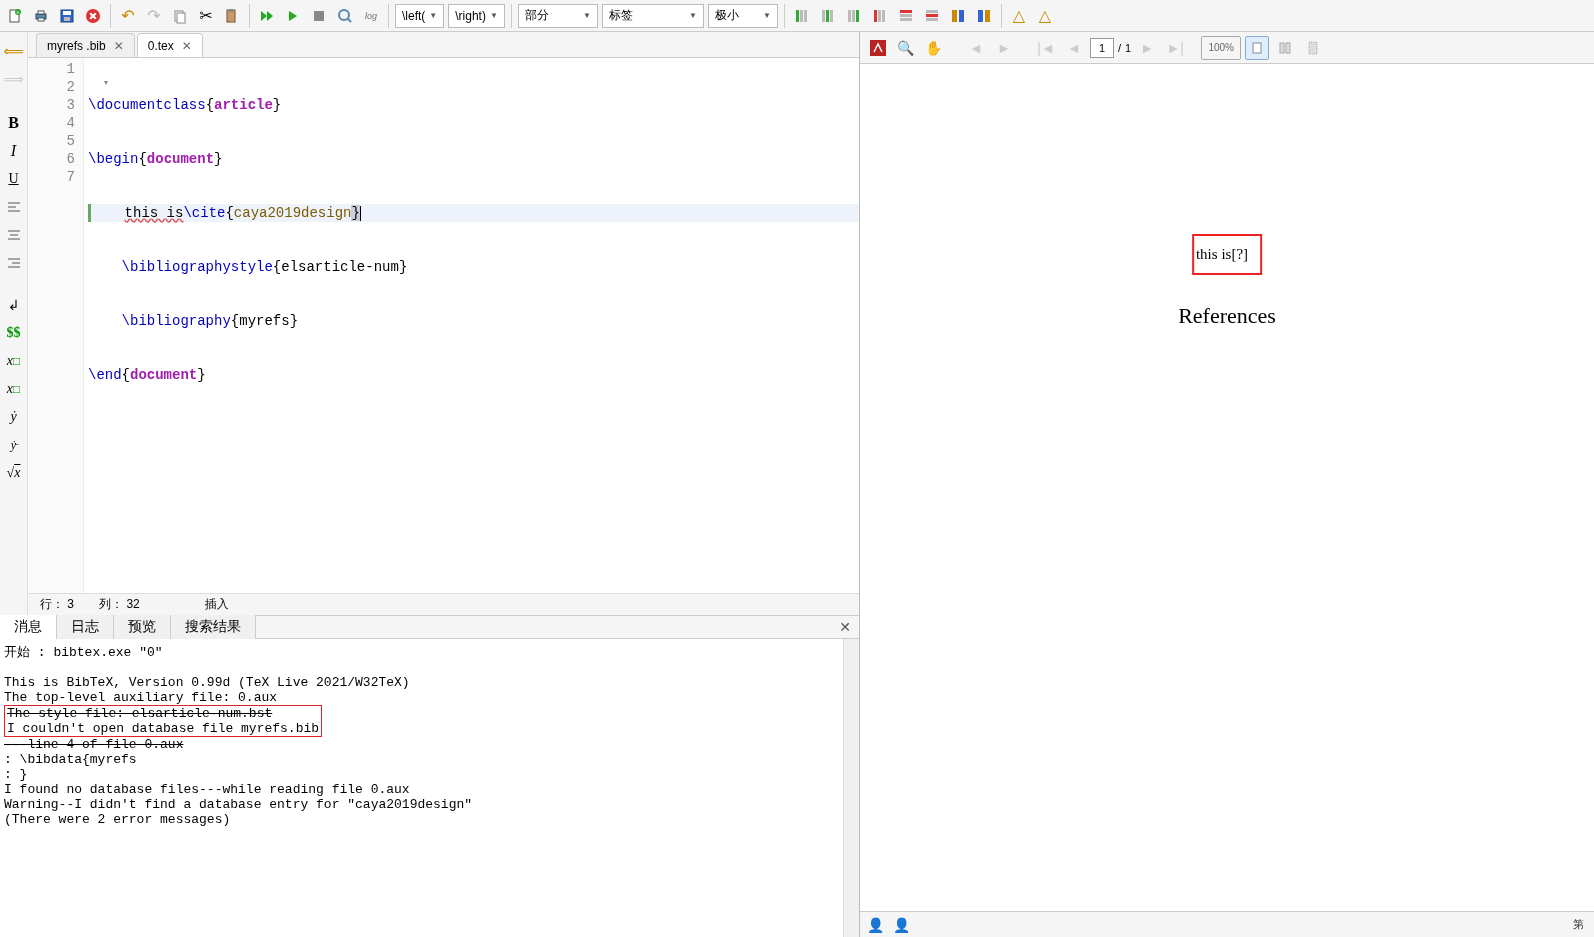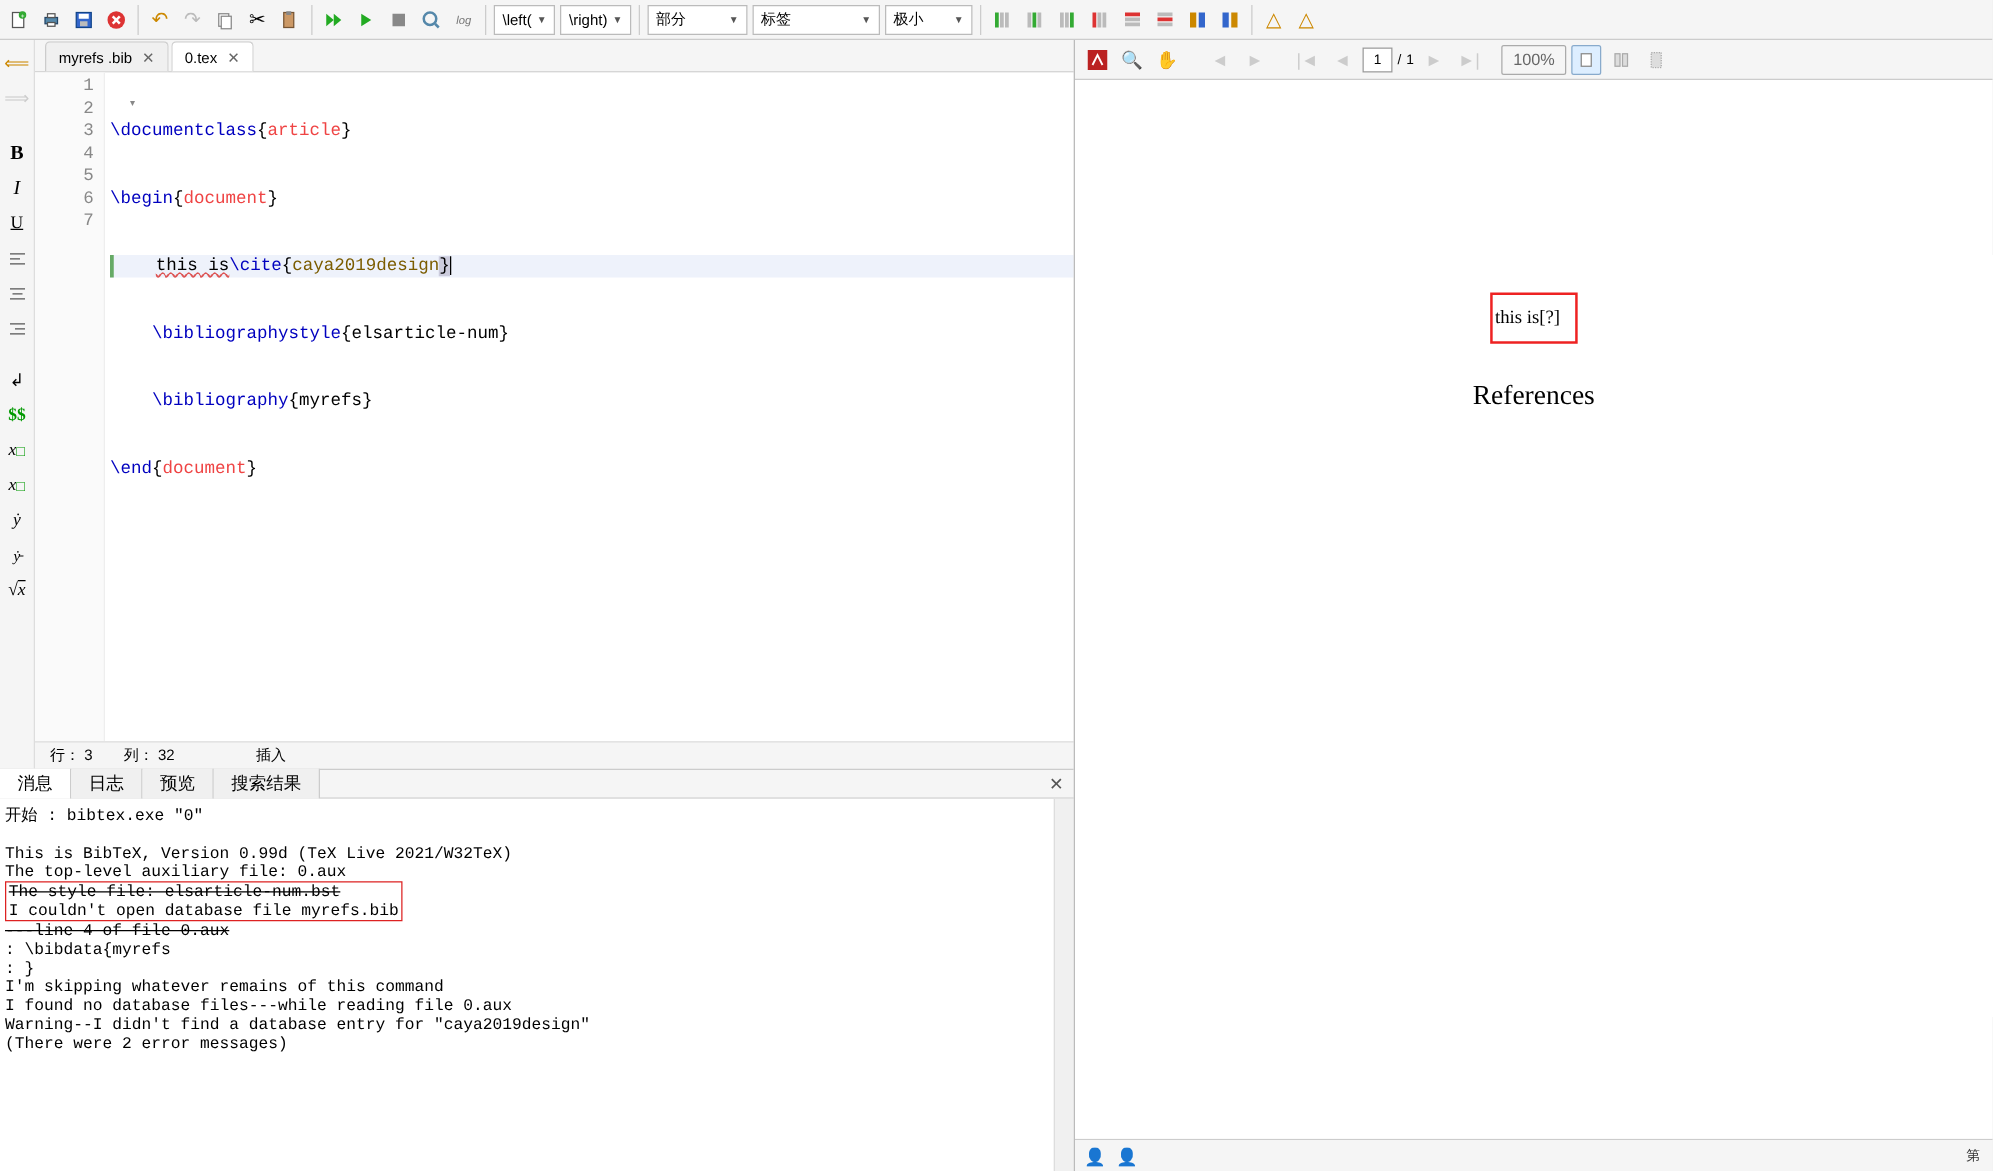--- a/index.html
+++ b/index.html
@@ -17,21 +17,21 @@
 .tabs-row { position: absolute; left: 28px; top: 32px; right: 735px; height: 26px; background: #f5f5f5; display: flex; align-items: flex-end; border-bottom: 1px solid #ccc; padding-left: 8px;}
 .tab { display: flex; align-items: center; height: 24px; padding: 0 10px; border: 1px solid #ccc; border-bottom: none; background: #f0f0f0; margin-right: 2px; border-radius: 4px 4px 0 0; gap: 8px; cursor: pointer; font-size:12px;}
 .tab.active { background: #fff; margin-top: 10px; }
 .tab .close { font-size: 12px; color: #666; cursor: pointer; }
 .editor { position: absolute; left: 28px; top: 58px; right: 735px; height: 535px; background: #fff; display: flex; }
 .gutter { width: 56px; background: #fafafa; border-right: 1px solid #eee; text-align: right; padding: 2px 8px 0 0; color: #888; font-family: "Consolas","Courier New",monospace; font-size: 14px; line-height:18px;}
 .code { flex: 1; padding: 2px 0 0 4px; font-family: "Consolas","Courier New",monospace; font-size: 14px; line-height:18px; white-space: pre; }
 .code .line { height: 18px; }
 .line-hl { background: #eef2fb; }
 .cmd { color: #0000bf; }
-.kw { color: #ef4444; font-weight: normal; }
+.kw { color: #a21caf; font-weight: bold; }
 .cite { color: #7b5c00; }
 .curs { display:inline-block; width:1px; height:15px; background:#000; vertical-align:middle; animation: blink 1s steps(1) infinite;}
 @keyframes blink { 50% { opacity:0;} }
 .statusbar { position: absolute; left: 28px; top: 593px; right: 735px; height: 22px; background: #f5f5f5; border-top:1px solid #ddd; display:flex; align-items:center; padding:0 12px; gap:25px; font-size:12px;}
 .msg-tabs { position: absolute; left: 0; top: 615px; right: 735px; height: 24px; background: #f5f5f5; border-top:1px solid #ccc; border-bottom:1px solid #ccc; display:flex; align-items:center;}
 .mtab { padding: 3px 14px; border-right:1px solid #ccc; cursor:pointer; font-size:14px; background:#fff;}
 .mtab.inactive { background: #f0f0f0;}
 .msg-close { margin-left:auto; padding:0 8px; font-size:14px; cursor:pointer; color:#555;}
 .msg-body { position:absolute; left:0; top:639px; right:735px; bottom:0; background:#fff; overflow:auto; padding:6px 4px; font-family:"Courier New",monospace; font-size:13px; line-height:15px;}
 .msg-body .err-box { border:1px solid #d22; padding:0 2px; display:inline-block;}
@@ -293,21 +293,20 @@
 
 <div class="msg-body">
 <div>开始 : bibtex.exe "0"</div>
 <div>&nbsp;</div>
 <div>This is BibTeX, Version 0.99d (TeX Live 2021/W32TeX)</div>
 <div>The top-level auxiliary file: 0.aux</div>
 <div class="err-box"><span class="struck">The style file: elsarticle-num.bst</span><br><span>I couldn't open database file myrefs.bib</span></div>
 <div><span class="struck">---line 4 of file 0.aux</span></div>
 <div> : \bibdata{myrefs</div>
 <div> :                }</div>
-<div>I'm skipping whatever remains of this command</div>
 <div>I found no database files---while reading file 0.aux</div>
 <div>Warning--I didn't find a database entry for "caya2019design"</div>
 <div>(There were 2 error messages)</div>
 <div class="scrollbar-v" style="top:0;bottom:0"></div>
 </div>
 
 <div class="preview-pane">
   <div class="preview-tb">
     <div class="ptb-btn">
         <svg class="ico" viewBox="0 0 16 16">
@@ -322,21 +321,21 @@
     <div class="ptb-btn" style="color:#ccc">►</div>
     <div style="width:10px"></div>
     <div class="ptb-btn" style="color:#ccc">|◄</div>
     <div class="ptb-btn" style="color:#ccc">◄</div>
     <input class="page-input" value="1" style="">
     <span style="font-size:11px">/</span>
     <span style="font-size:11px">1</span>
     <div class="ptb-btn" style="color:#ccc">►</div>
     <div class="ptb-btn" style="color:#ccc">►|</div>
     <div style="width:6px"></div>
-    <div class="ptb-btn" style="border:1px solid #aaa;font-size:13px;width:52px">100%</div>
+    <div class="ptb-btn" style="border:1px solid #aaa;font-size:10px;width:40px">100%</div>
     <div class="ptb-btn" style="border:1px solid #8ac;background:#def">
         <svg width="14" height="14" viewBox="0 0 14 14">
           <rect x="3" y="2" width="8" height="10" fill="#fff" stroke="#888"></rect>
         </svg>
       </div>
     <div class="ptb-btn">
         <svg width="14" height="14" viewBox="0 0 14 14">
           <rect x="2" y="2" width="4" height="10" fill="#ddd" stroke="#aaa"></rect>
           <rect x="8" y="2" width="4" height="10" fill="#ddd" stroke="#aaa"></rect>
         </svg>

